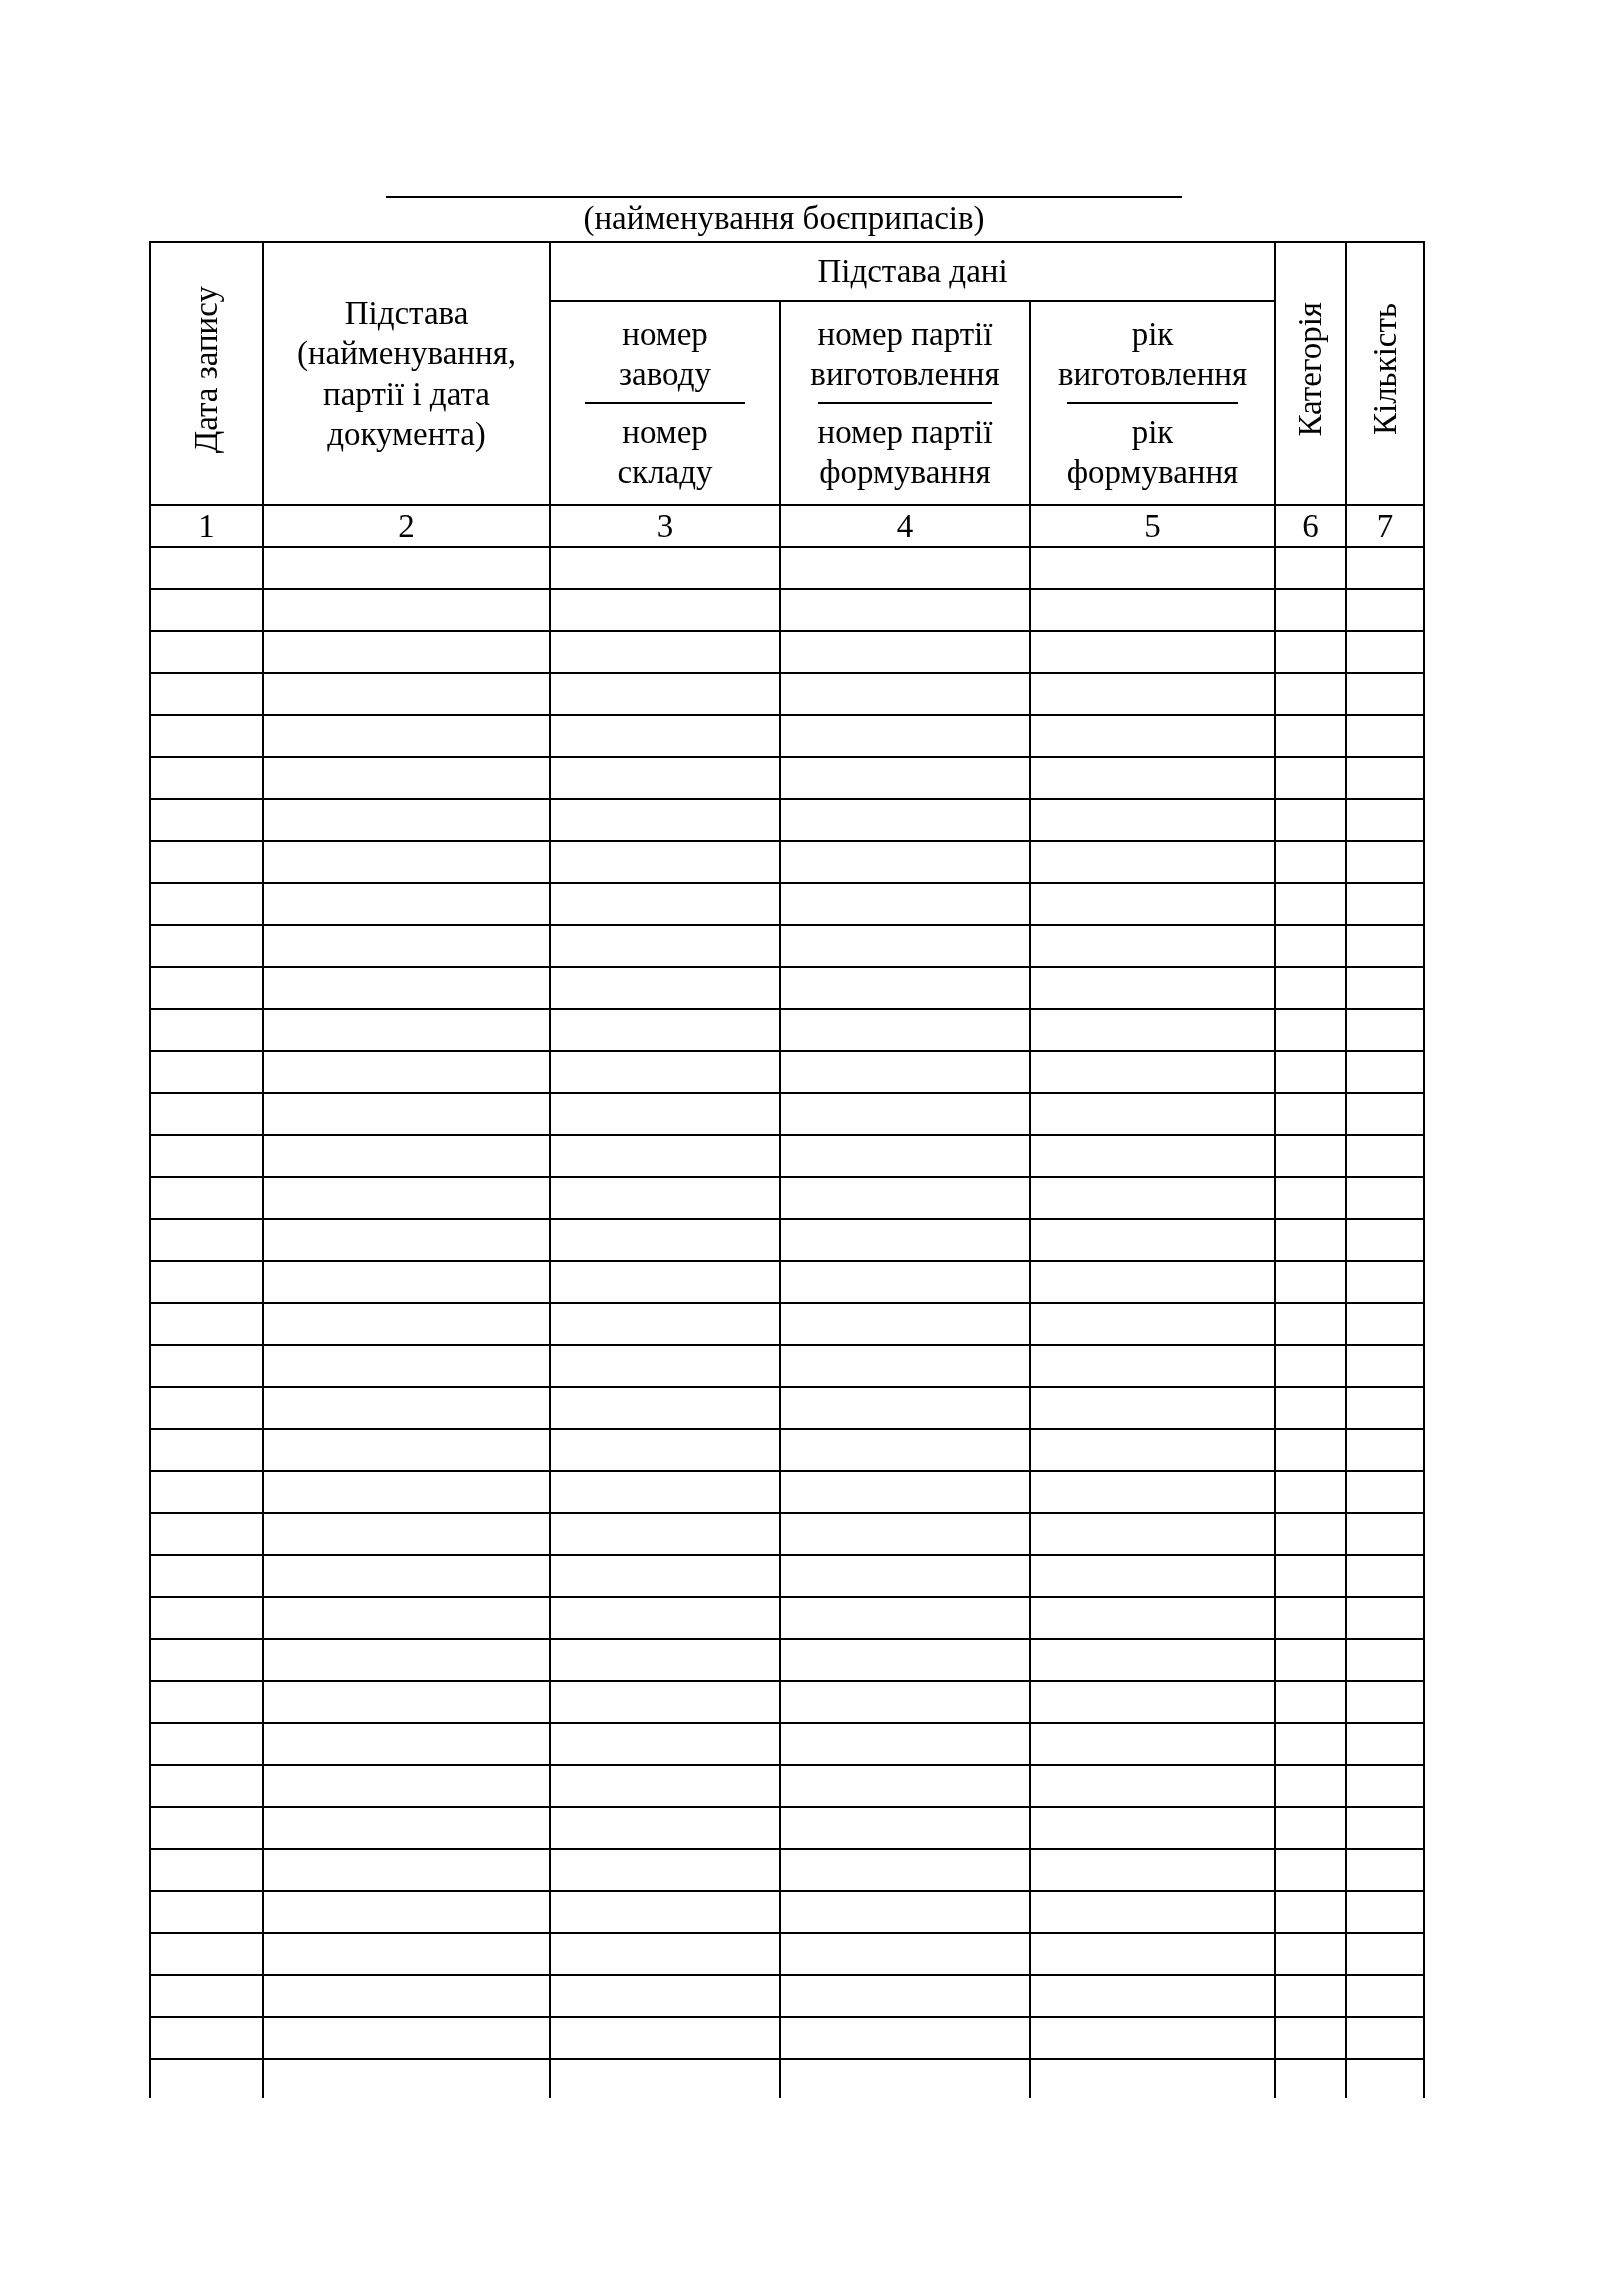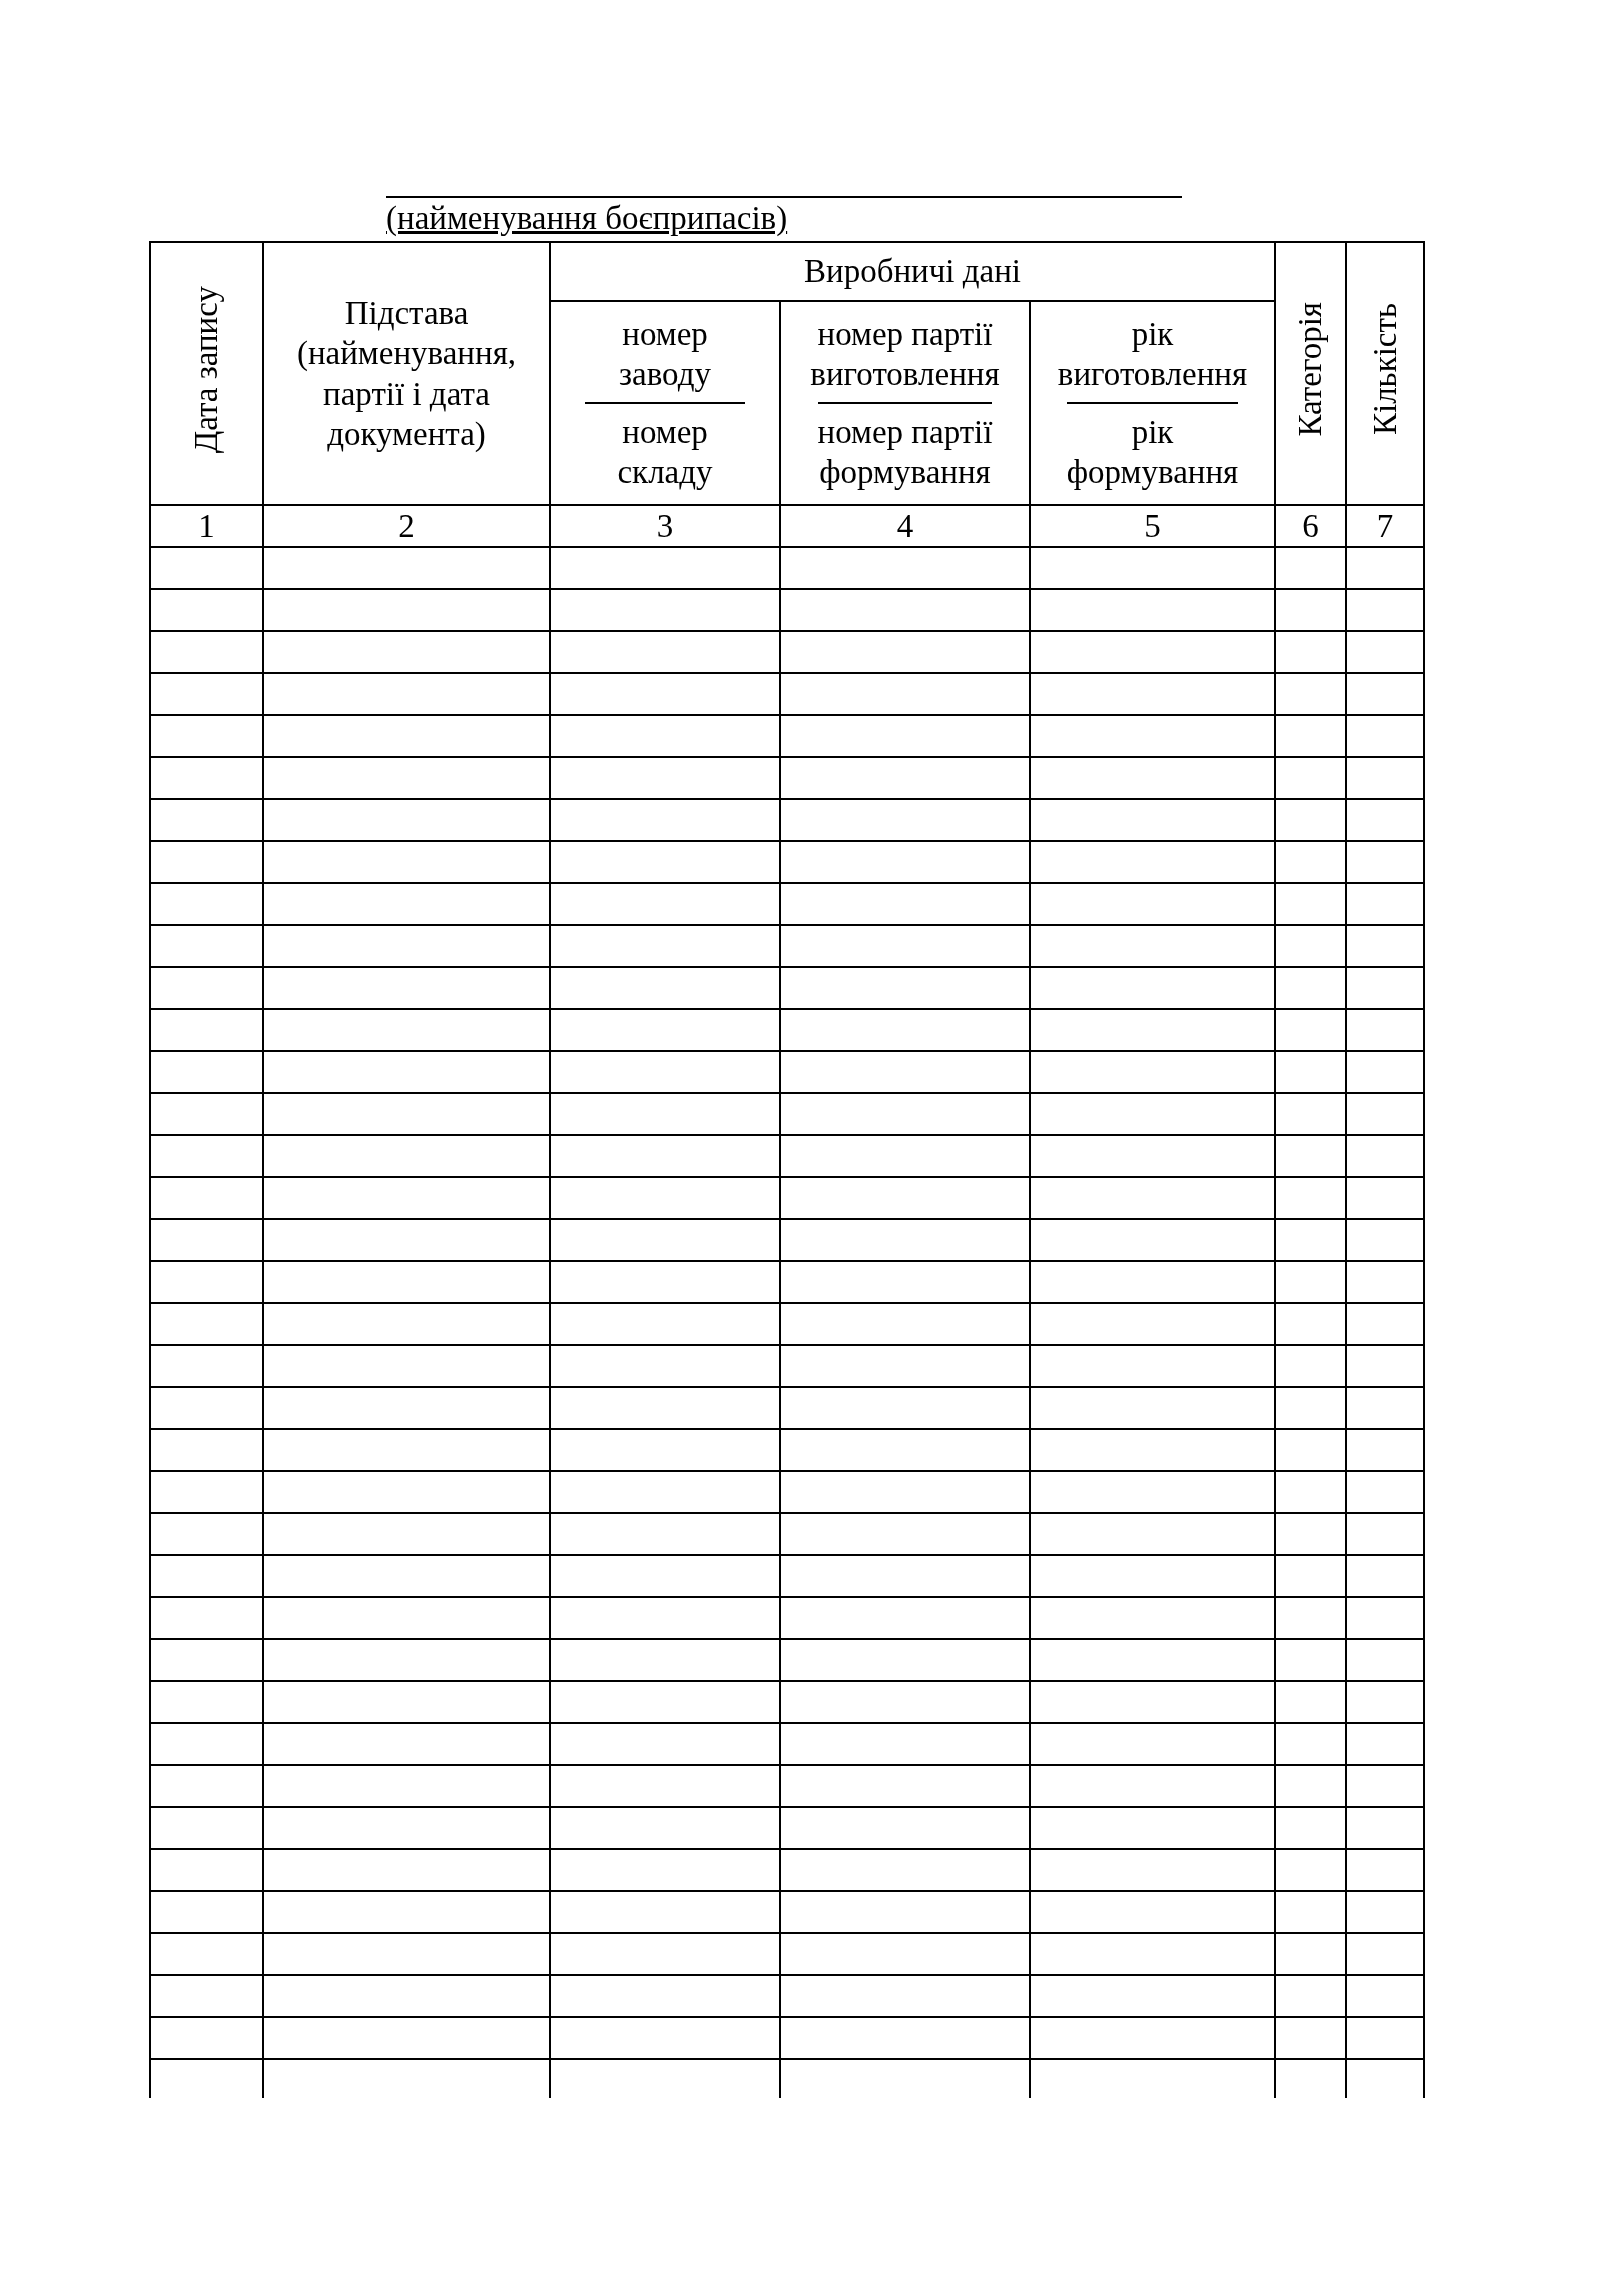--- a/index.html
+++ b/index.html
@@ -12,21 +12,21 @@
   .page { position: relative; width: 1621px; height: 2293px; background: #ffffff; overflow: hidden; }
 
   
   .caption-line {
     position: absolute; left: 386px; top: 165px;
     width: 796px; height: 31px;
     border-bottom: 2px solid #000;
   }
   .caption-text {
     position: absolute; left: 386px; top: 199px; width: 796px;
-    text-align: left; font-size: 33px; line-height: 1.2; text-decoration: underline;
+    text-align: center; font-size: 33px; line-height: 1.2;
   }
 
   
   table.register {
     position: absolute; left: 149px; top: 241px;
     width: 1274px;
     border-collapse: collapse;
     table-layout: fixed;
     font-size: 33px;
   }
@@ -83,21 +83,21 @@
     </colgroup>
     <tbody>
       <tr class="h1">
         <td rowspan="2">
           <span class="vtext">Дата запису</span>
         </td>
         <td rowspan="2" class="pre">Підстава
 (найменування,
 партії і дата
 документа)</td>
-        <td colspan="3">Виробничі дані</td>
+        <td colspan="3">Підстава дані</td>
         <td rowspan="2">
           <span class="vtext">Категорія</span>
         </td>
         <td rowspan="2">
           <span class="vtext">Кількість</span>
         </td>
       </tr>
       <tr class="h2">
         <td>
           <div class="sub-label">номер

